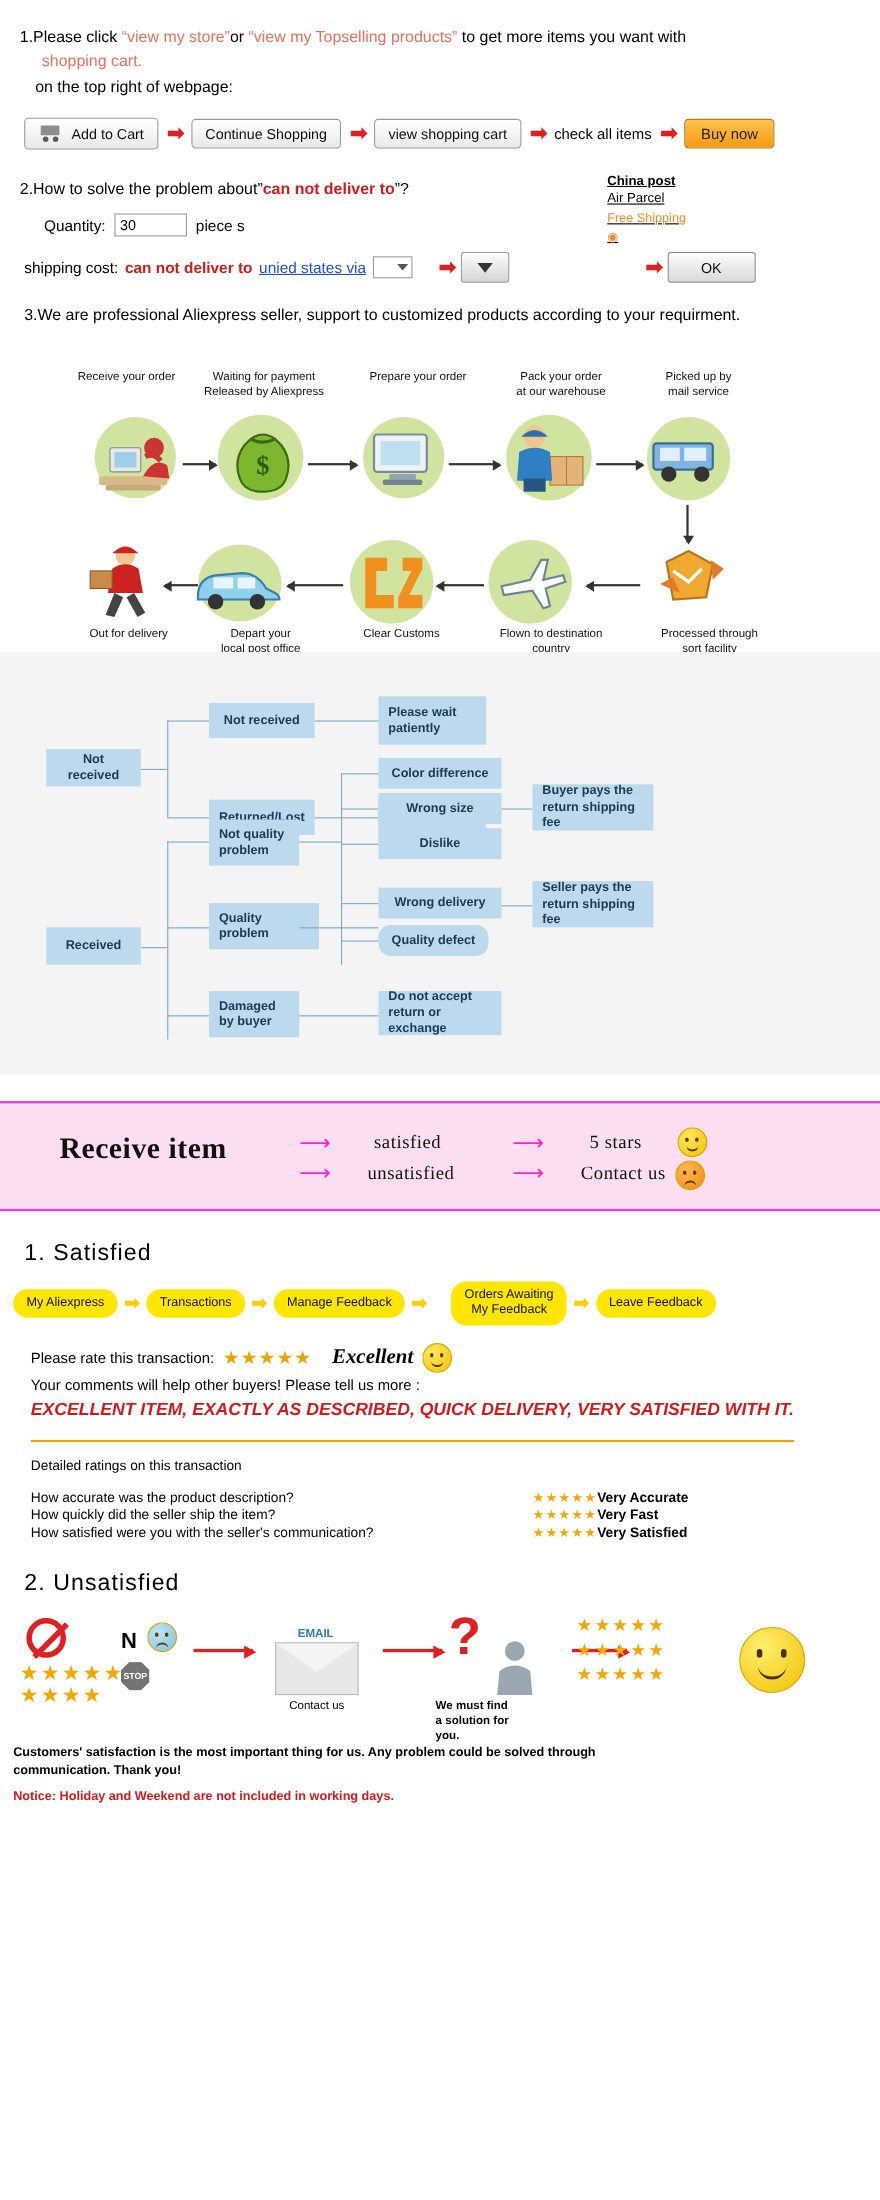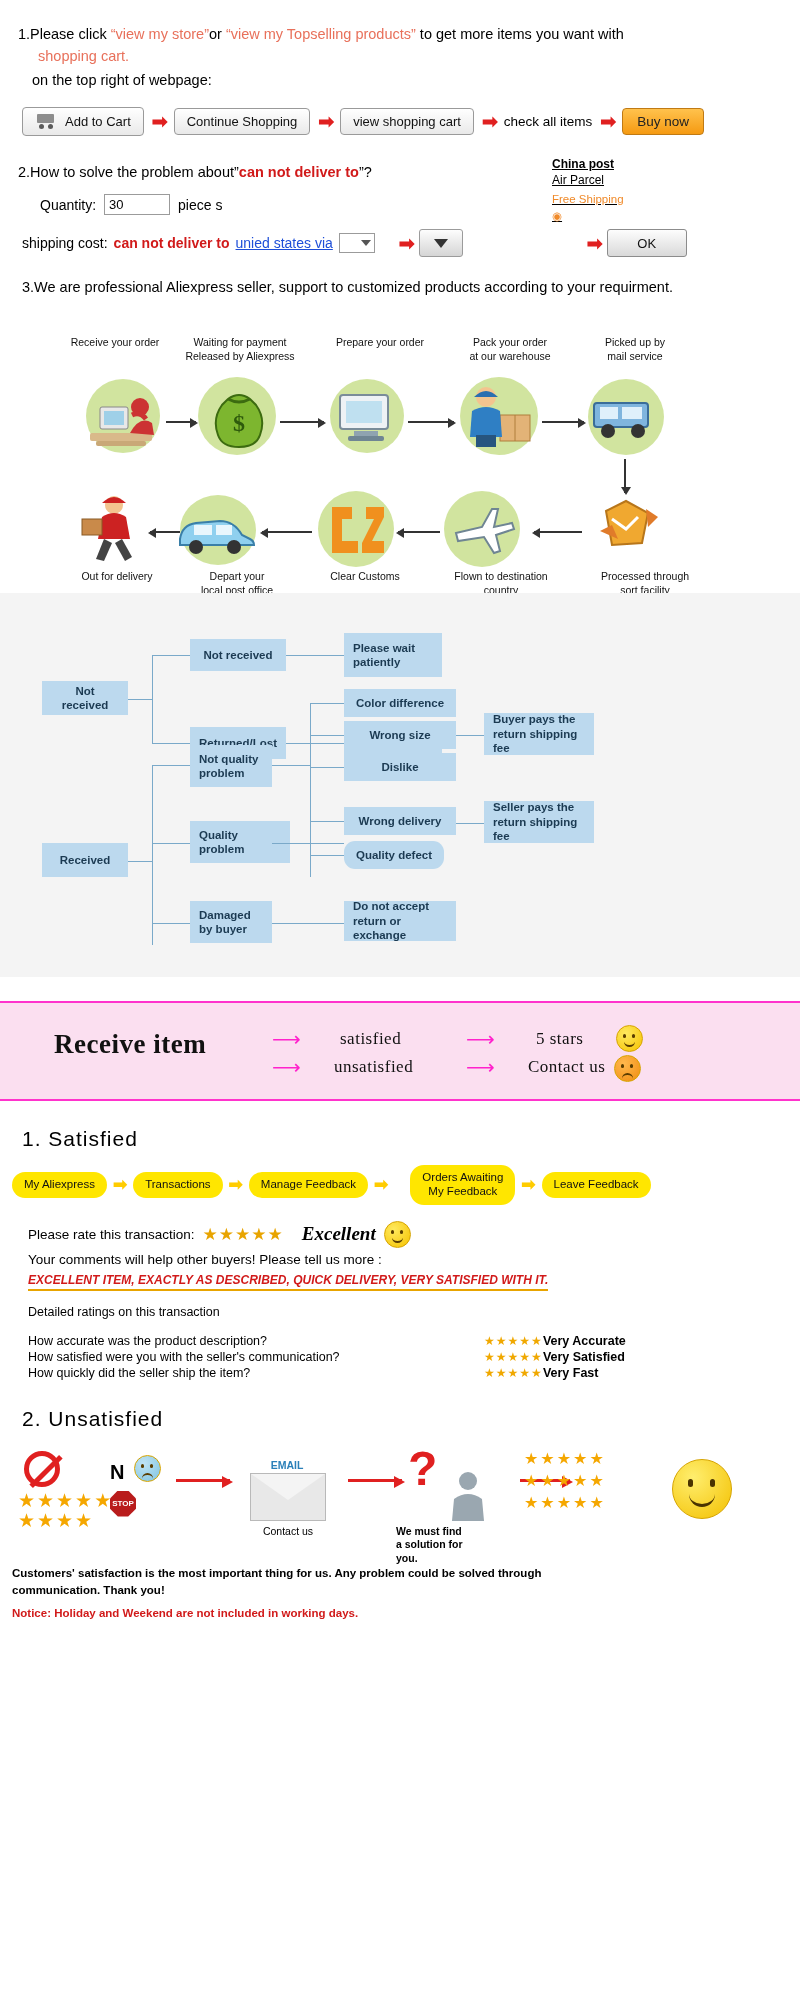--- a/index.html
+++ b/index.html
@@ -156,42 +156,42 @@
     white-space:nowrap;text-align:center;line-height:1.2;color:#111;
   }
   .yarrow{color:#ffcc00;font-size:17px;line-height:1;font-weight:bold;}
 
   .rate-block{margin:16px 0 0 28px;font-size:13.5px;}
   .stars-red{color:#e8a400;font-size:17px;letter-spacing:1px;}
   .excellent{
     font-family:"Liberation Serif", serif;font-style:italic;font-weight:bold;font-size:19px;margin-left:10px;
   }
   .comment-red{
-    color:#d11a1a;font-style:italic;font-weight:bold;font-size:12px;
-    border-bottom:2px solid #e8a400;display:inline-block;padding-bottom:2px;margin-top:6px;
+    color:#d11a1a;font-style:italic;font-weight:bold;font-size:16px;
+    border-bottom:2px solid #e8a400;display:inline-block;padding-bottom:18px;margin-top:6px;
   }
   .detail-table{margin-top:14px;width:620px;border-collapse:collapse;font-size:12.5px;}
   .detail-table td{padding:1px 0;vertical-align:middle;}
   .dt-stars{color:#f0a800;font-size:12px;letter-spacing:1px;text-align:right;padding-right:10px;width:120px;}
   .dt-word{font-weight:bold;font-size:12.5px;}
 
   
   .unsat-row{position:relative;height:118px;margin-top:10px;}
   .no-sign{
     position:absolute;width:36px;height:36px;border-radius:50%;
     border:5px solid #e02020;box-sizing:border-box;
   }
   .no-sign::after{
     content:"";position:absolute;left:-4px;top:13px;width:42px;height:5px;background:#e02020;
     transform:rotate(-45deg);
   }
   .star-row{color:#f5a700;font-size:19px;letter-spacing:2px;position:absolute;}
   .letterN{position:absolute;font-size:20px;font-weight:bold;}
   .stopsign{
-    position:absolute;width:26px;height:26px;background:#b91c1c;color:#fff;
+    position:absolute;width:26px;height:26px;background:#737373;color:#fff;
     font-size:8px;font-weight:bold;display:flex;align-items:center;justify-content:center;
     clip-path:polygon(30% 0,70% 0,100% 30%,100% 70%,70% 100%,30% 100%,0 70%,0 30%);
   }
   .red-long-arrow{position:absolute;height:0;border-top:3px solid #e02020;}
   .red-long-arrow::after{
     content:"";position:absolute;right:-3px;top:-6px;
     border-left:11px solid #e02020;border-top:6px solid transparent;border-bottom:6px solid transparent;
   }
   .envelope{
     position:absolute;width:74px;height:46px;background:#e8e8e8;border:1px solid #b9b9b9;
@@ -509,28 +509,28 @@
 
     <div style="margin-top:14px;font-size:12.5px;">Detailed ratings on this transaction</div>
     <table class="detail-table">
       <tbody>
           <tr>
         <td>How accurate was the product description?</td>
         <td class="dt-stars">★★★★★</td>
         <td class="dt-word">Very Accurate</td>
       </tr>
       <tr>
+        <td>How quickly did the seller ship the item?</td>
+        <td class="dt-stars">★★★★★</td>
+        <td class="dt-word">Very Fast</td>
+      </tr>
+      <tr>
         <td>How satisfied were you with the seller's communication?</td>
         <td class="dt-stars">★★★★★</td>
         <td class="dt-word">Very Satisfied</td>
-      </tr>
-      <tr>
-        <td>How quickly did the seller ship the item?</td>
-        <td class="dt-stars">★★★★★</td>
-        <td class="dt-word">Very Fast</td>
       </tr>
     </tbody>
       </table>
   </div>
 
   <div class="h-num">2. Unsatisfied</div>
 
   <div class="unsat-row">
     <div class="no-sign" style="left:24px;top:10px;"></div>
     <div class="star-row" style="left:18px;top:48px;">★★★★★</div>

